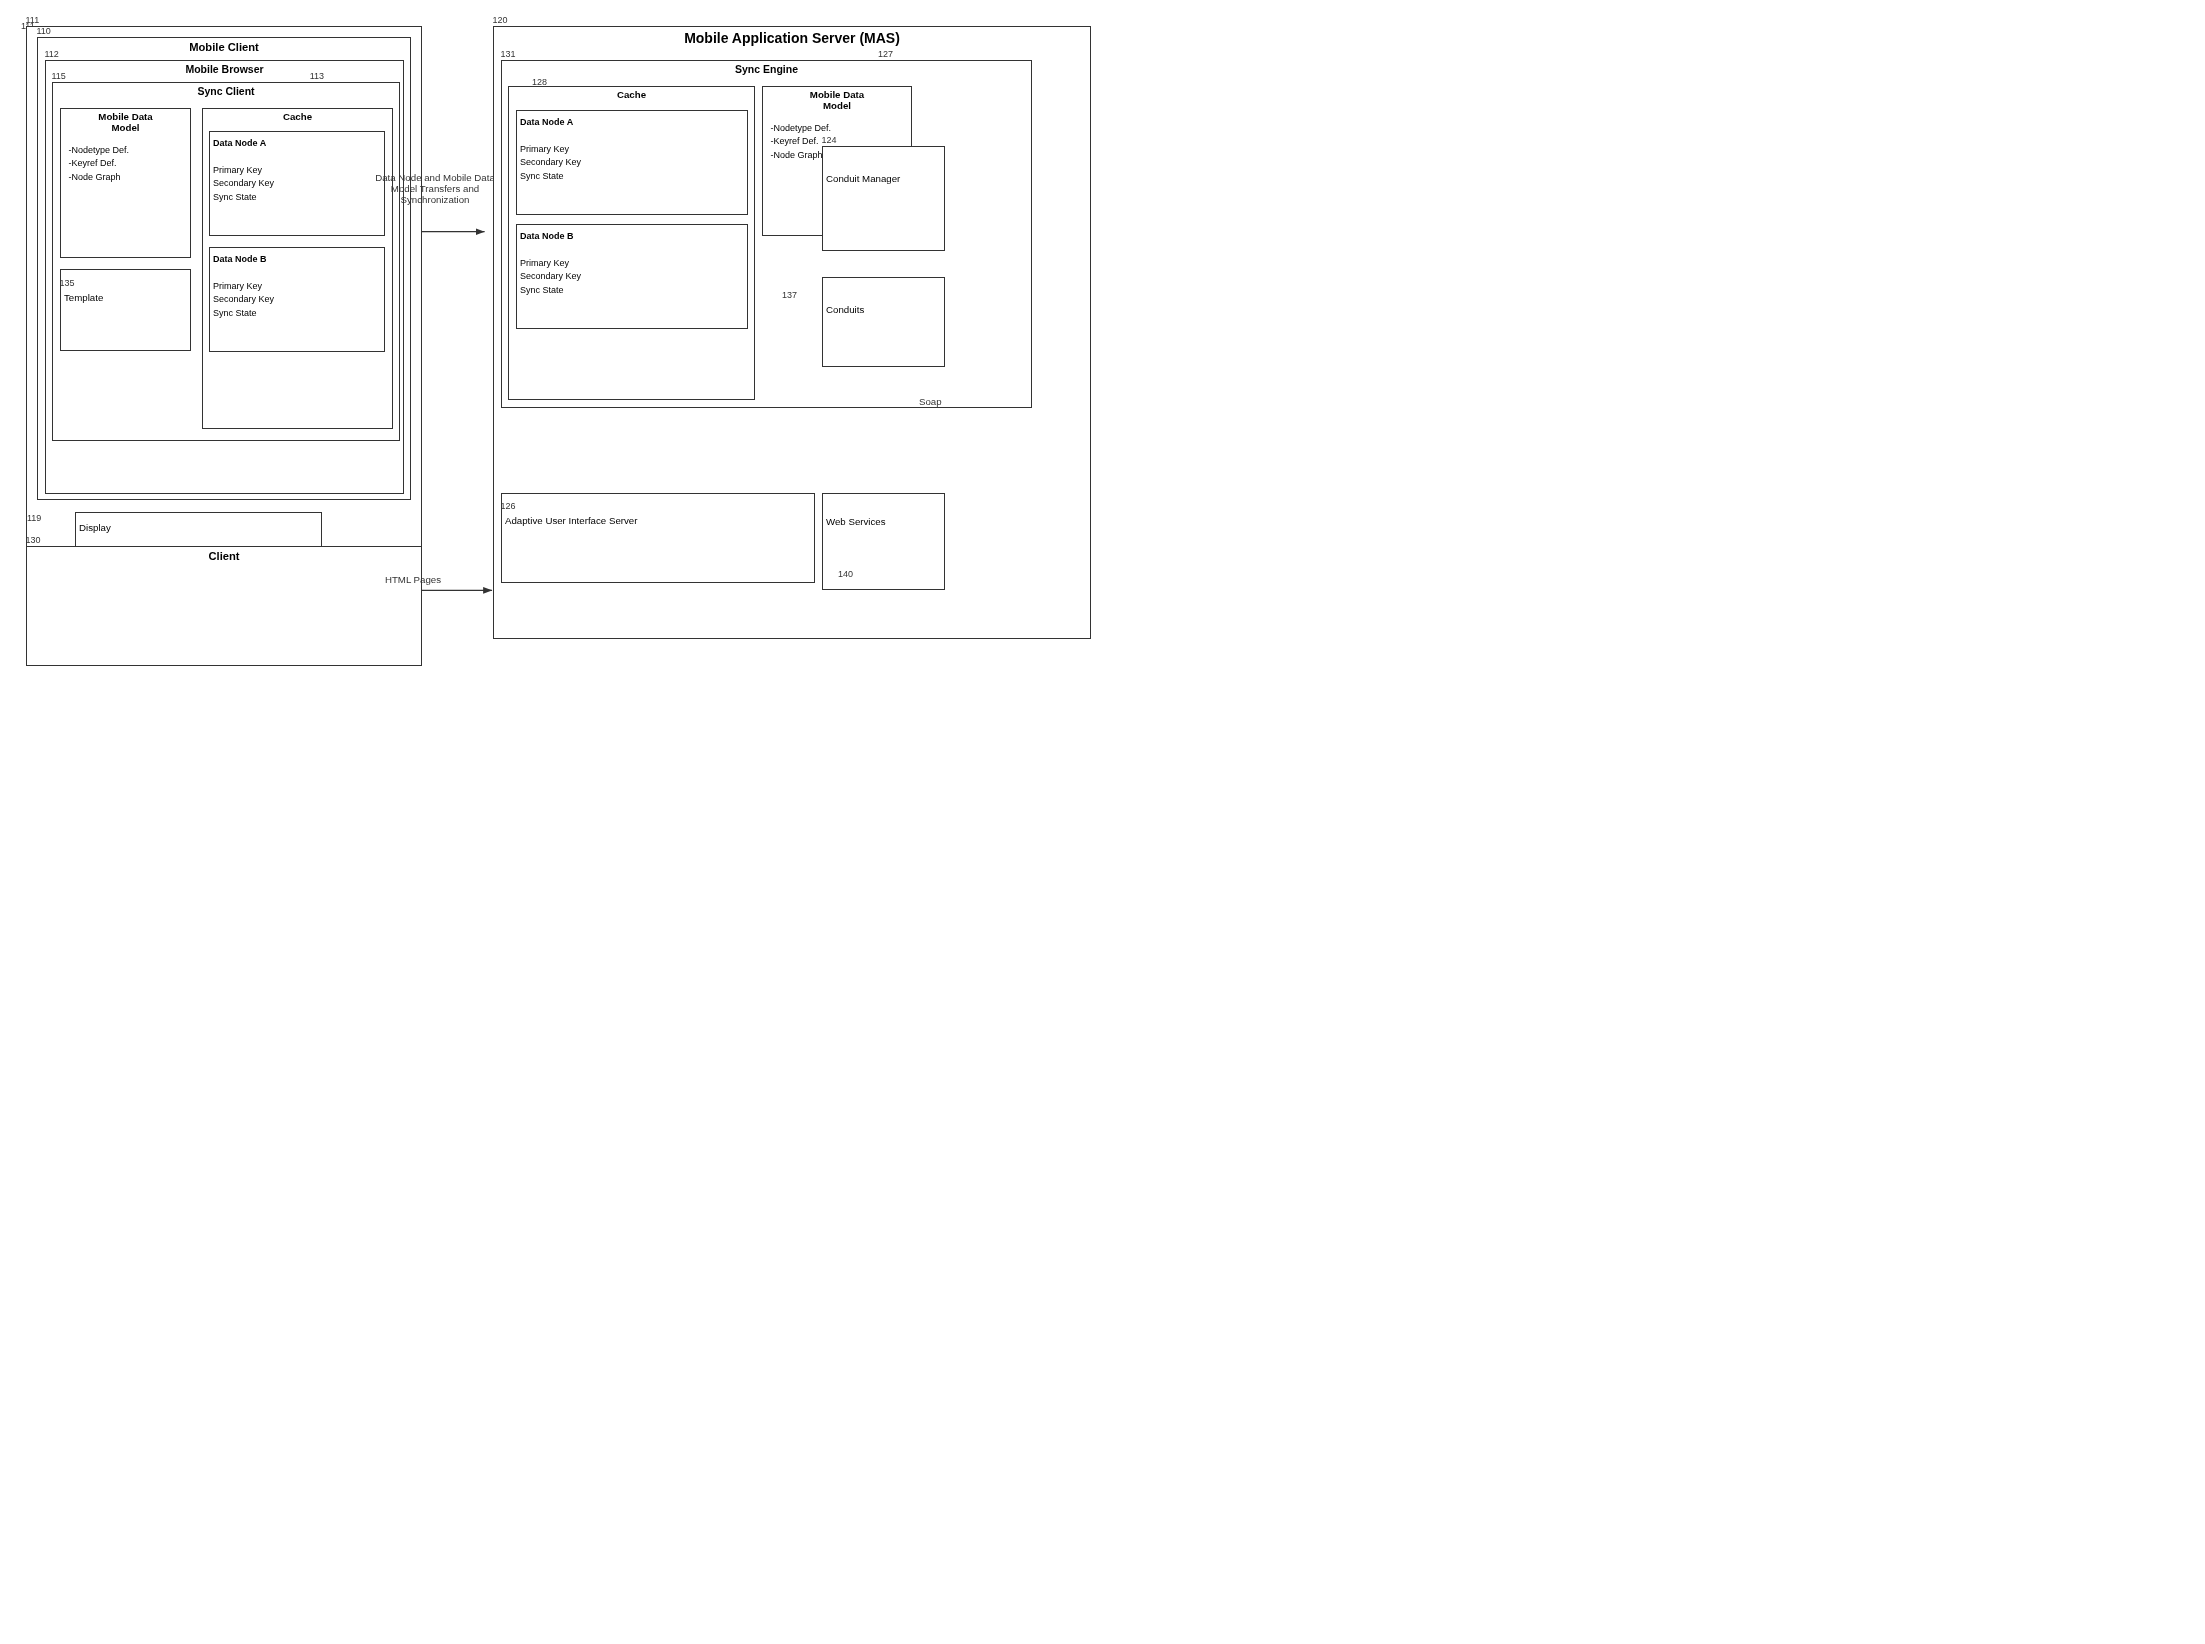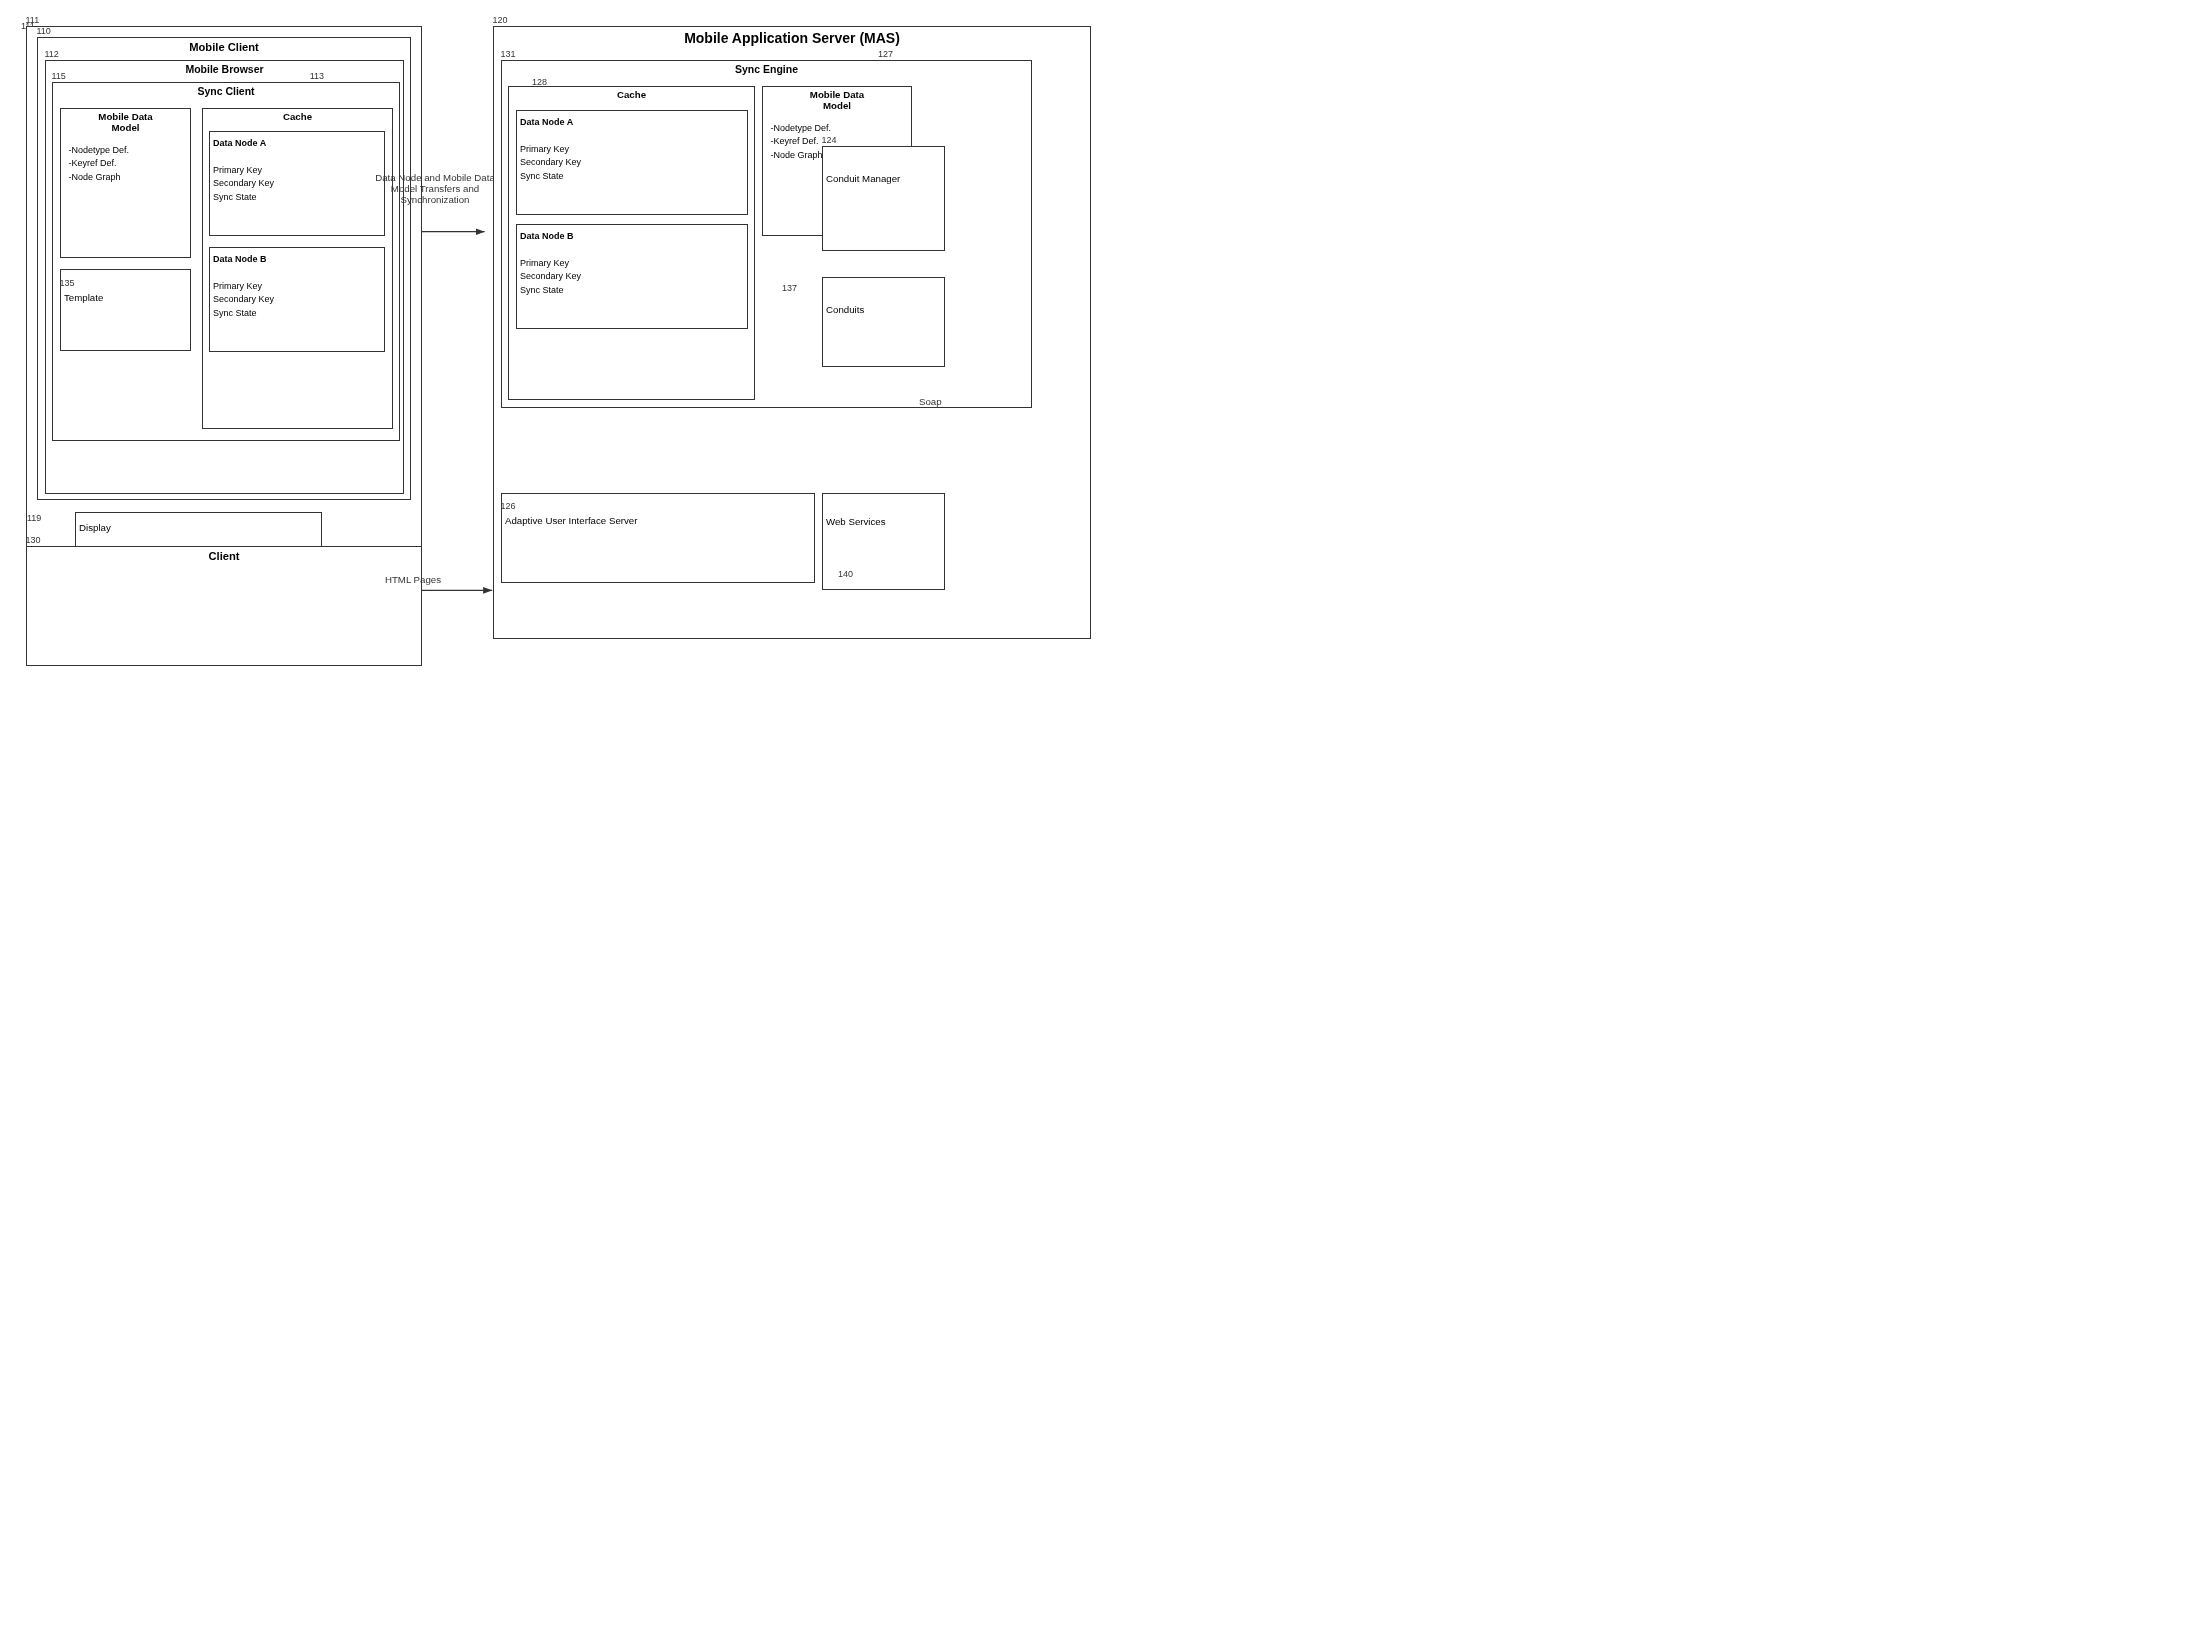--- a/index.html
+++ b/index.html
@@ -209,21 +209,21 @@
     </div>
   </div>
 
   <div class="box" style="left:822px; top:146px; width:123px; height:105px;">
     <div class="box-label-normal" style="padding-top:26px; font-size:9.7px;">Conduit Manager</div>
     <span class="ref-num" style="left:-1.5px; top:-12px;">124</span>
   </div>
 
   <div class="box" style="left:822px; top:277px; width:123px; height:90px;">
     <div class="box-label-normal" style="padding-top:26px; font-size:9.7px;">Conduits</div>
-    <span class="ref-num" style="left:-41px; top:5px;">137</span>
+    <span class="ref-num" style="left:-41px; top:12px;">137</span>
   </div>
 
   <div class="box" style="left:501px; top:493px; width:314px; height:90px;">
     <div class="box-label-normal" style="padding-top:21px; font-size:9.7px;">Adaptive User Interface Server</div>
     <span class="ref-num" style="left:-1.5px; top:-12px;margin-top:19px;">126</span>
   </div>
 
   <div class="box" style="left:822px; top:493px; width:123px; height:97px;">
     <div class="box-label-normal" style="padding-top:22.4px; font-size:9.7px;">Web Services</div>
     <span class="ref-num" style="left:15px; top:75px;">140</span>

